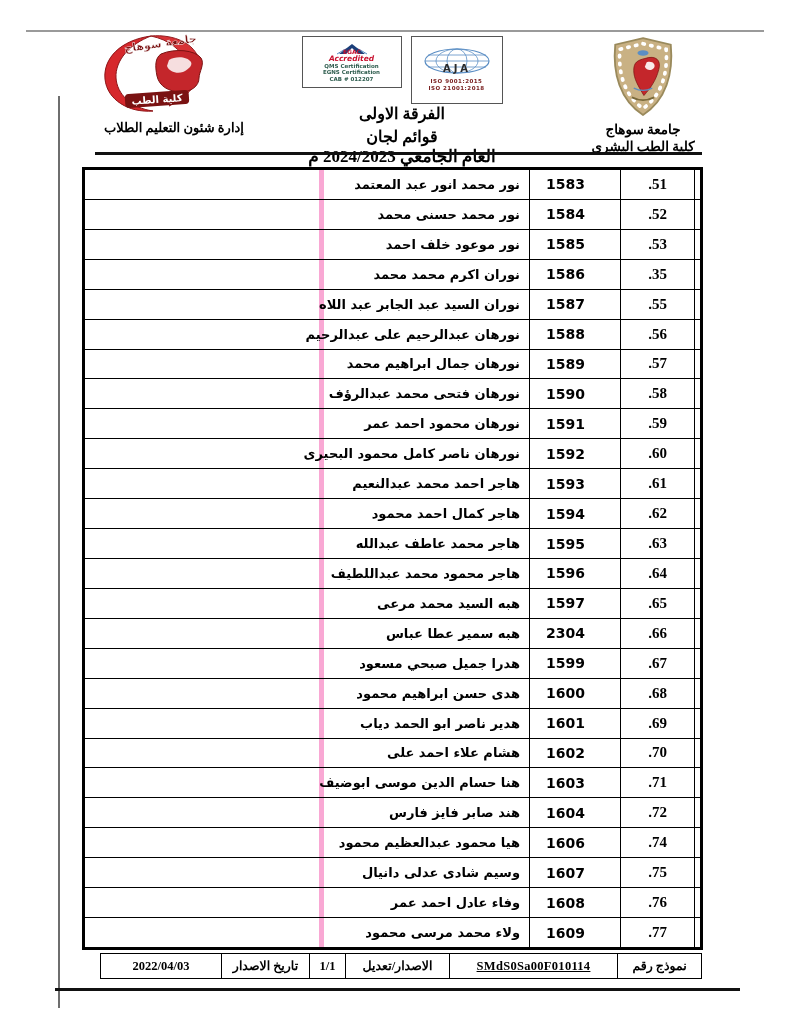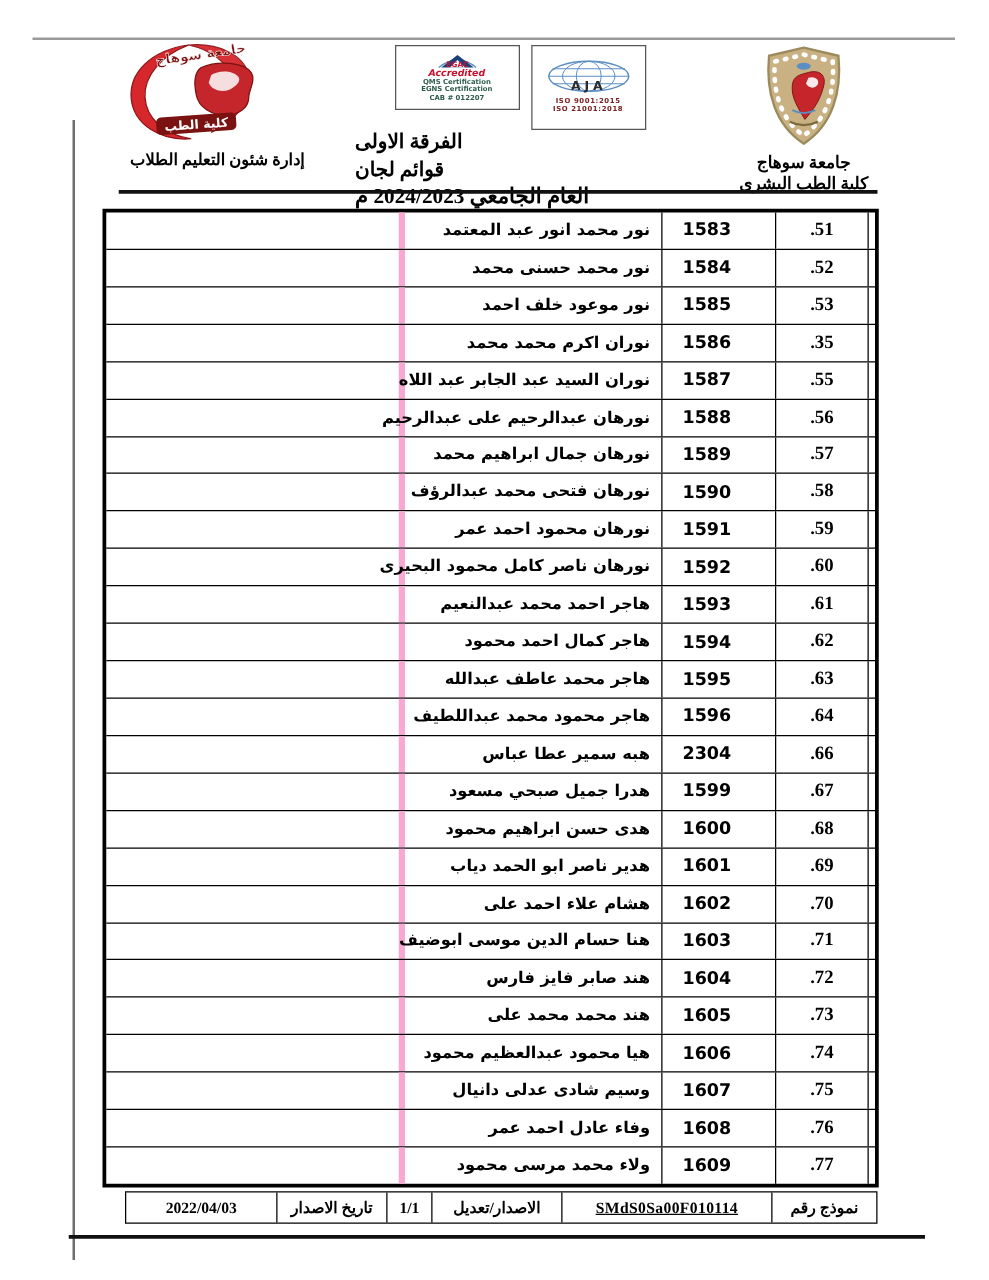--- a/index.html
+++ b/index.html
@@ -8,21 +8,21 @@
     font-family:"DejaVu Sans","Liberation Sans",sans-serif;color:#000;
     -webkit-font-smoothing:antialiased;
   }
   .abs{position:absolute;}
   
   #top-edge{top:30px;left:26px;width:738px;height:2px;background:#9a9a9a;}
   #left-edge{top:96px;left:58px;width:2px;height:912px;background:#6e6e6e;}
   
   #header-left{left:88px;top:34px;width:172px;text-align:center;}
   #dept-label{margin-top:2px;font-size:13px;font-weight:bold;font-family:"Liberation Serif","DejaVu Serif",serif;}
-  #header-center{left:284px;top:36px;width:264px;text-align:left;}
+  #header-center{left:270px;top:36px;width:264px;text-align:center;}
   .logo-row{display:flex;justify-content:center;gap:9px;align-items:flex-start;}
   .cert-box{border:1px solid #555;background:#fff;box-sizing:border-box;padding:2px 3px;display:flex;flex-direction:column;align-items:center;justify-content:center;}
   #egac-box{width:100px;height:52px;}
   #aja-box{width:92px;height:68px;}
   .egac-accredited{font-size:7.5px;font-weight:bold;font-style:italic;color:#c8102e;line-height:8px;}
   .egac-line{font-size:5.5px;line-height:6.5px;font-weight:bold;color:#2e5d4e;white-space:nowrap;}
   .aja-line{font-size:5.5px;line-height:7px;font-weight:bold;color:#7a2020;letter-spacing:.5px;white-space:nowrap;}
   .doc-title{font-family:"Liberation Serif","DejaVu Serif",serif;font-weight:bold;}
   #title-1{margin-top:4px;font-size:16px;line-height:19px;}
   #title-2{font-size:16px;line-height:19px;}
@@ -225,20 +225,27 @@
   </div>
 
   <div class="r-row">
     <div class="cell c-empty"></div>
     <div class="cell c-name">هاجر محمود محمد عبداللطيف</div>
     <div class="cell c-seat">1596</div>
     <div class="cell c-no">64.</div>
     <div class="cell c-sliver"></div>
   </div>
 
+  <div class="r-row">
+    <div class="cell c-empty"></div>
+    <div class="cell c-name">هبه السيد محمد مرعى</div>
+    <div class="cell c-seat">1597</div>
+    <div class="cell c-no">65.</div>
+    <div class="cell c-sliver"></div>
+  </div>
 
   <div class="r-row">
     <div class="cell c-empty"></div>
     <div class="cell c-name">هبه سمير عطا عباس</div>
     <div class="cell c-seat">2304</div>
     <div class="cell c-no">66.</div>
     <div class="cell c-sliver"></div>
   </div>
 
   <div class="r-row">
@@ -282,27 +289,20 @@
   </div>
 
   <div class="r-row">
     <div class="cell c-empty"></div>
     <div class="cell c-name">هند صابر فايز فارس</div>
     <div class="cell c-seat">1604</div>
     <div class="cell c-no">72.</div>
     <div class="cell c-sliver"></div>
   </div>
 
-  <div class="r-row">
-    <div class="cell c-empty"></div>
-    <div class="cell c-name">هند محمد محمد على</div>
-    <div class="cell c-seat">1605</div>
-    <div class="cell c-no">73.</div>
-    <div class="cell c-sliver"></div>
-  </div>
 
   <div class="r-row">
     <div class="cell c-empty"></div>
     <div class="cell c-name">هيا محمود عبدالعظيم محمود</div>
     <div class="cell c-seat">1606</div>
     <div class="cell c-no">74.</div>
     <div class="cell c-sliver"></div>
   </div>
 
   <div class="r-row">

